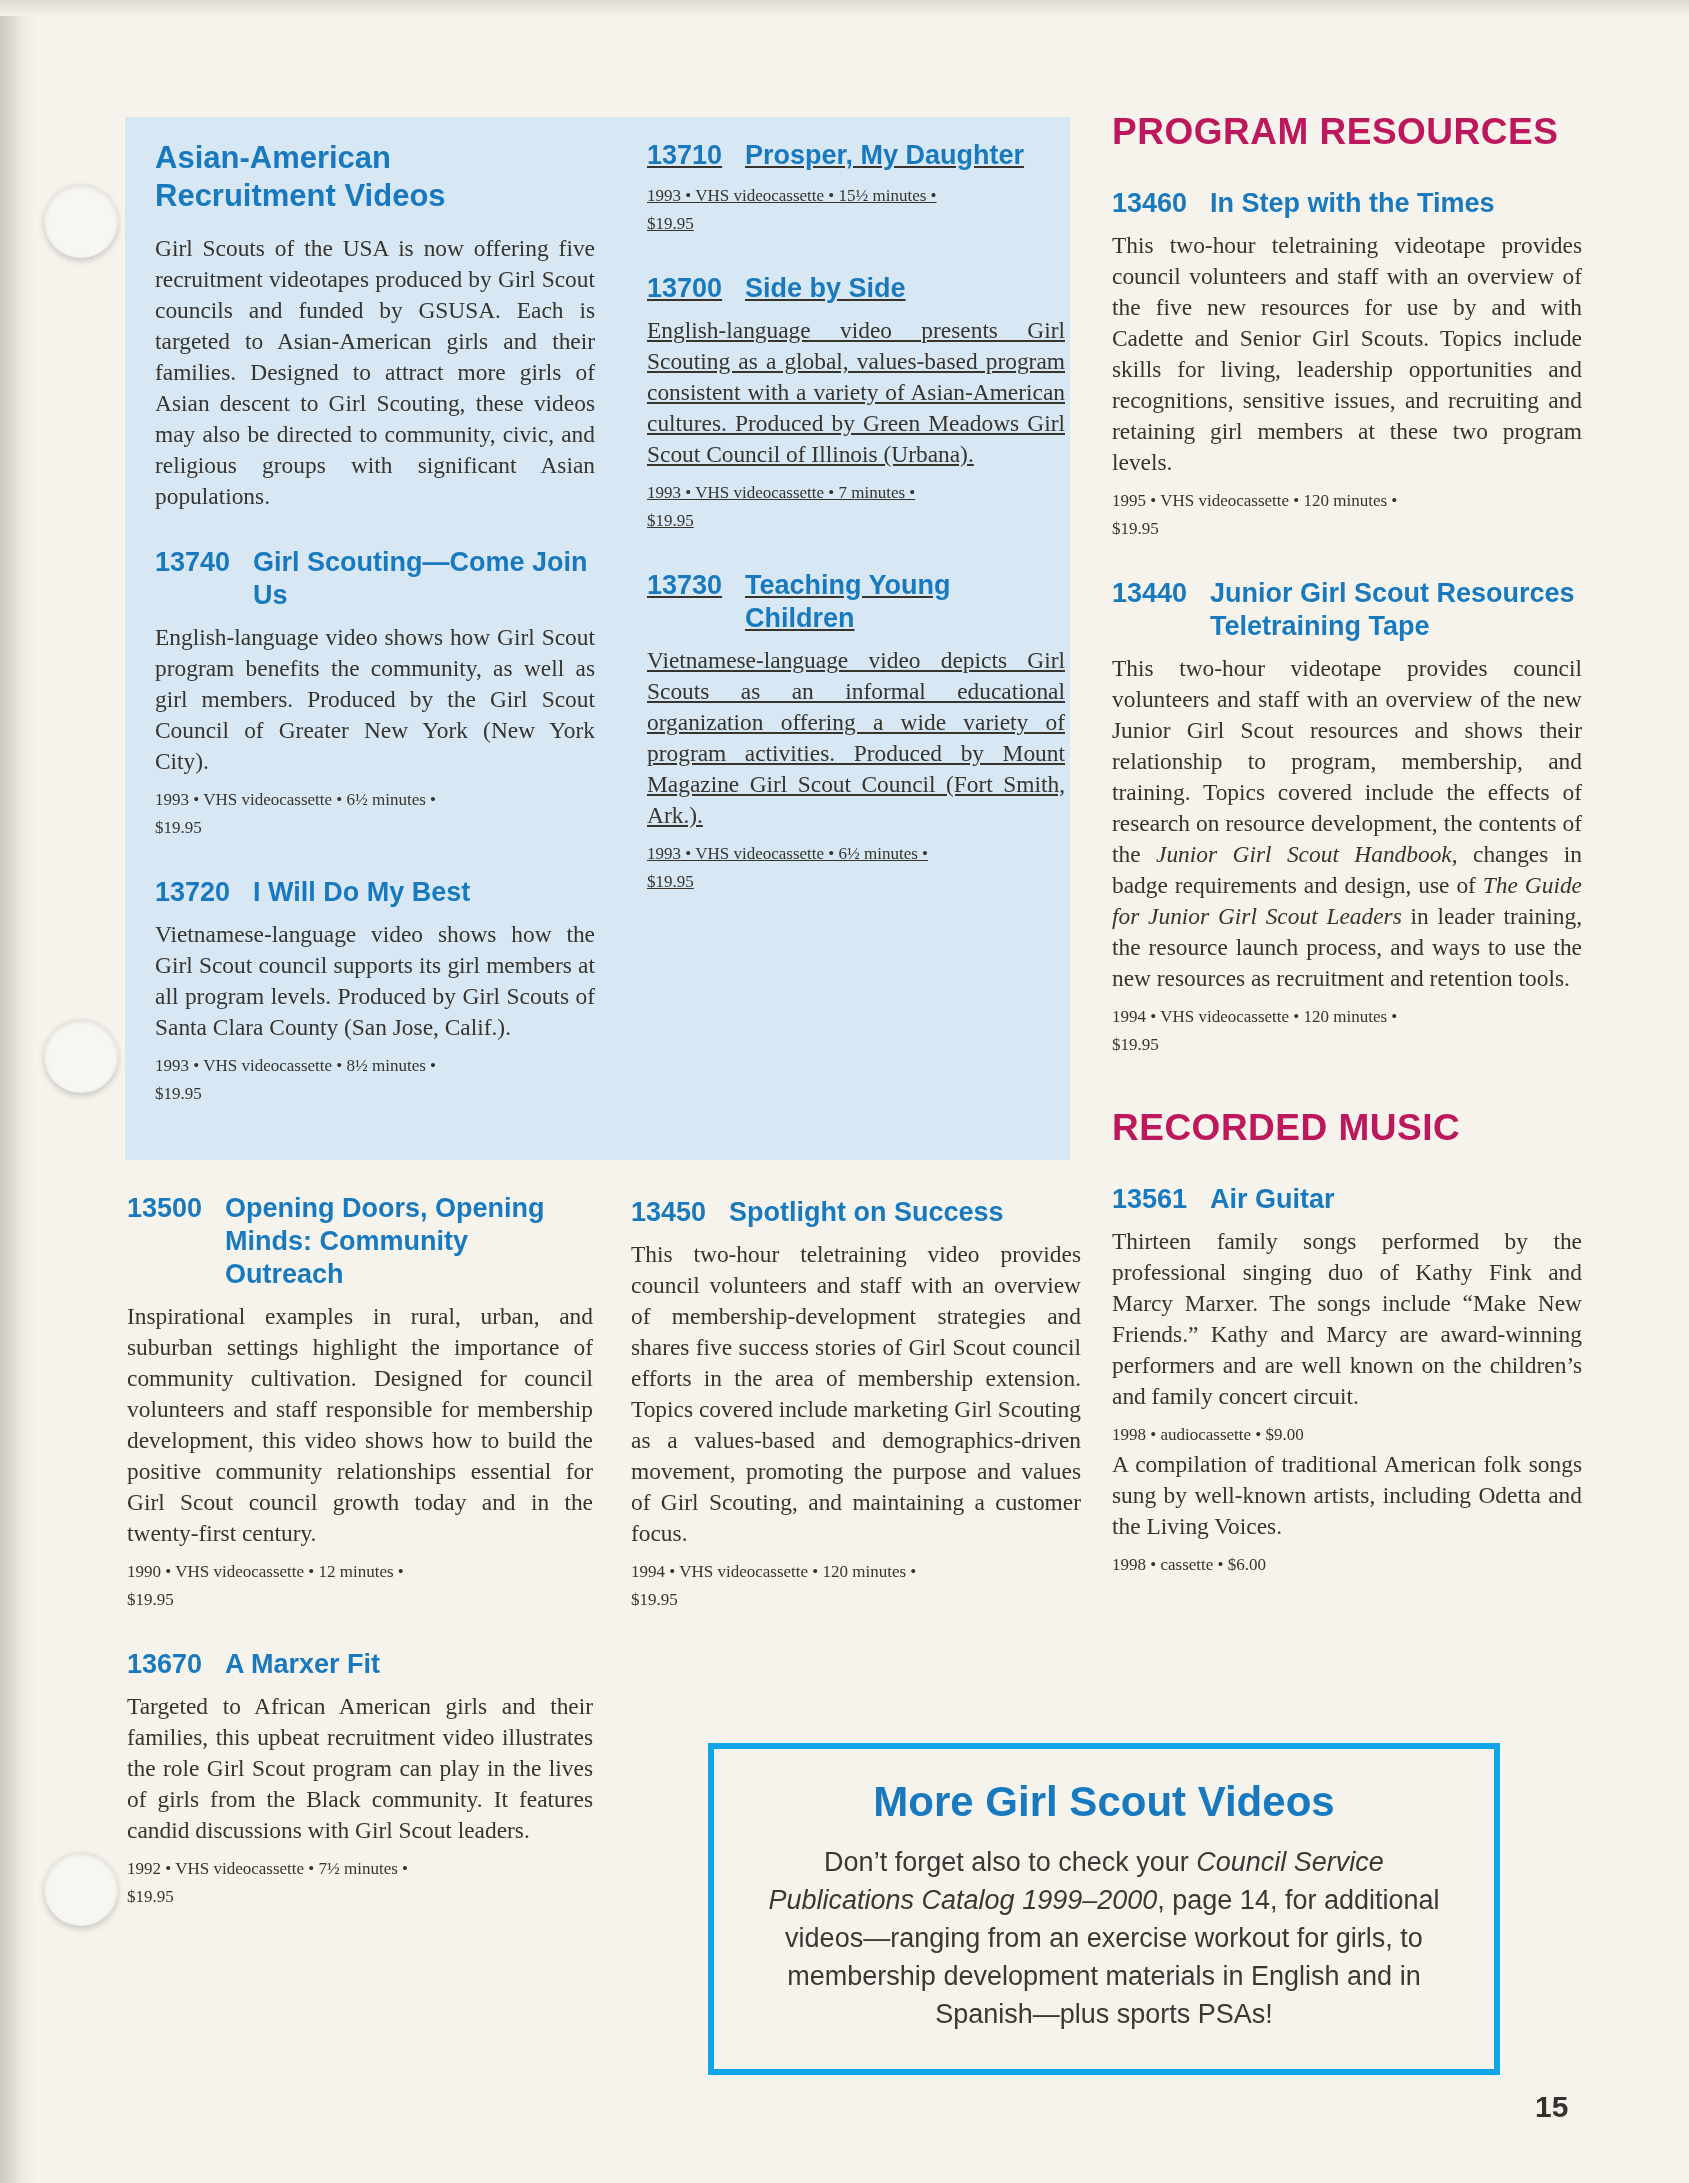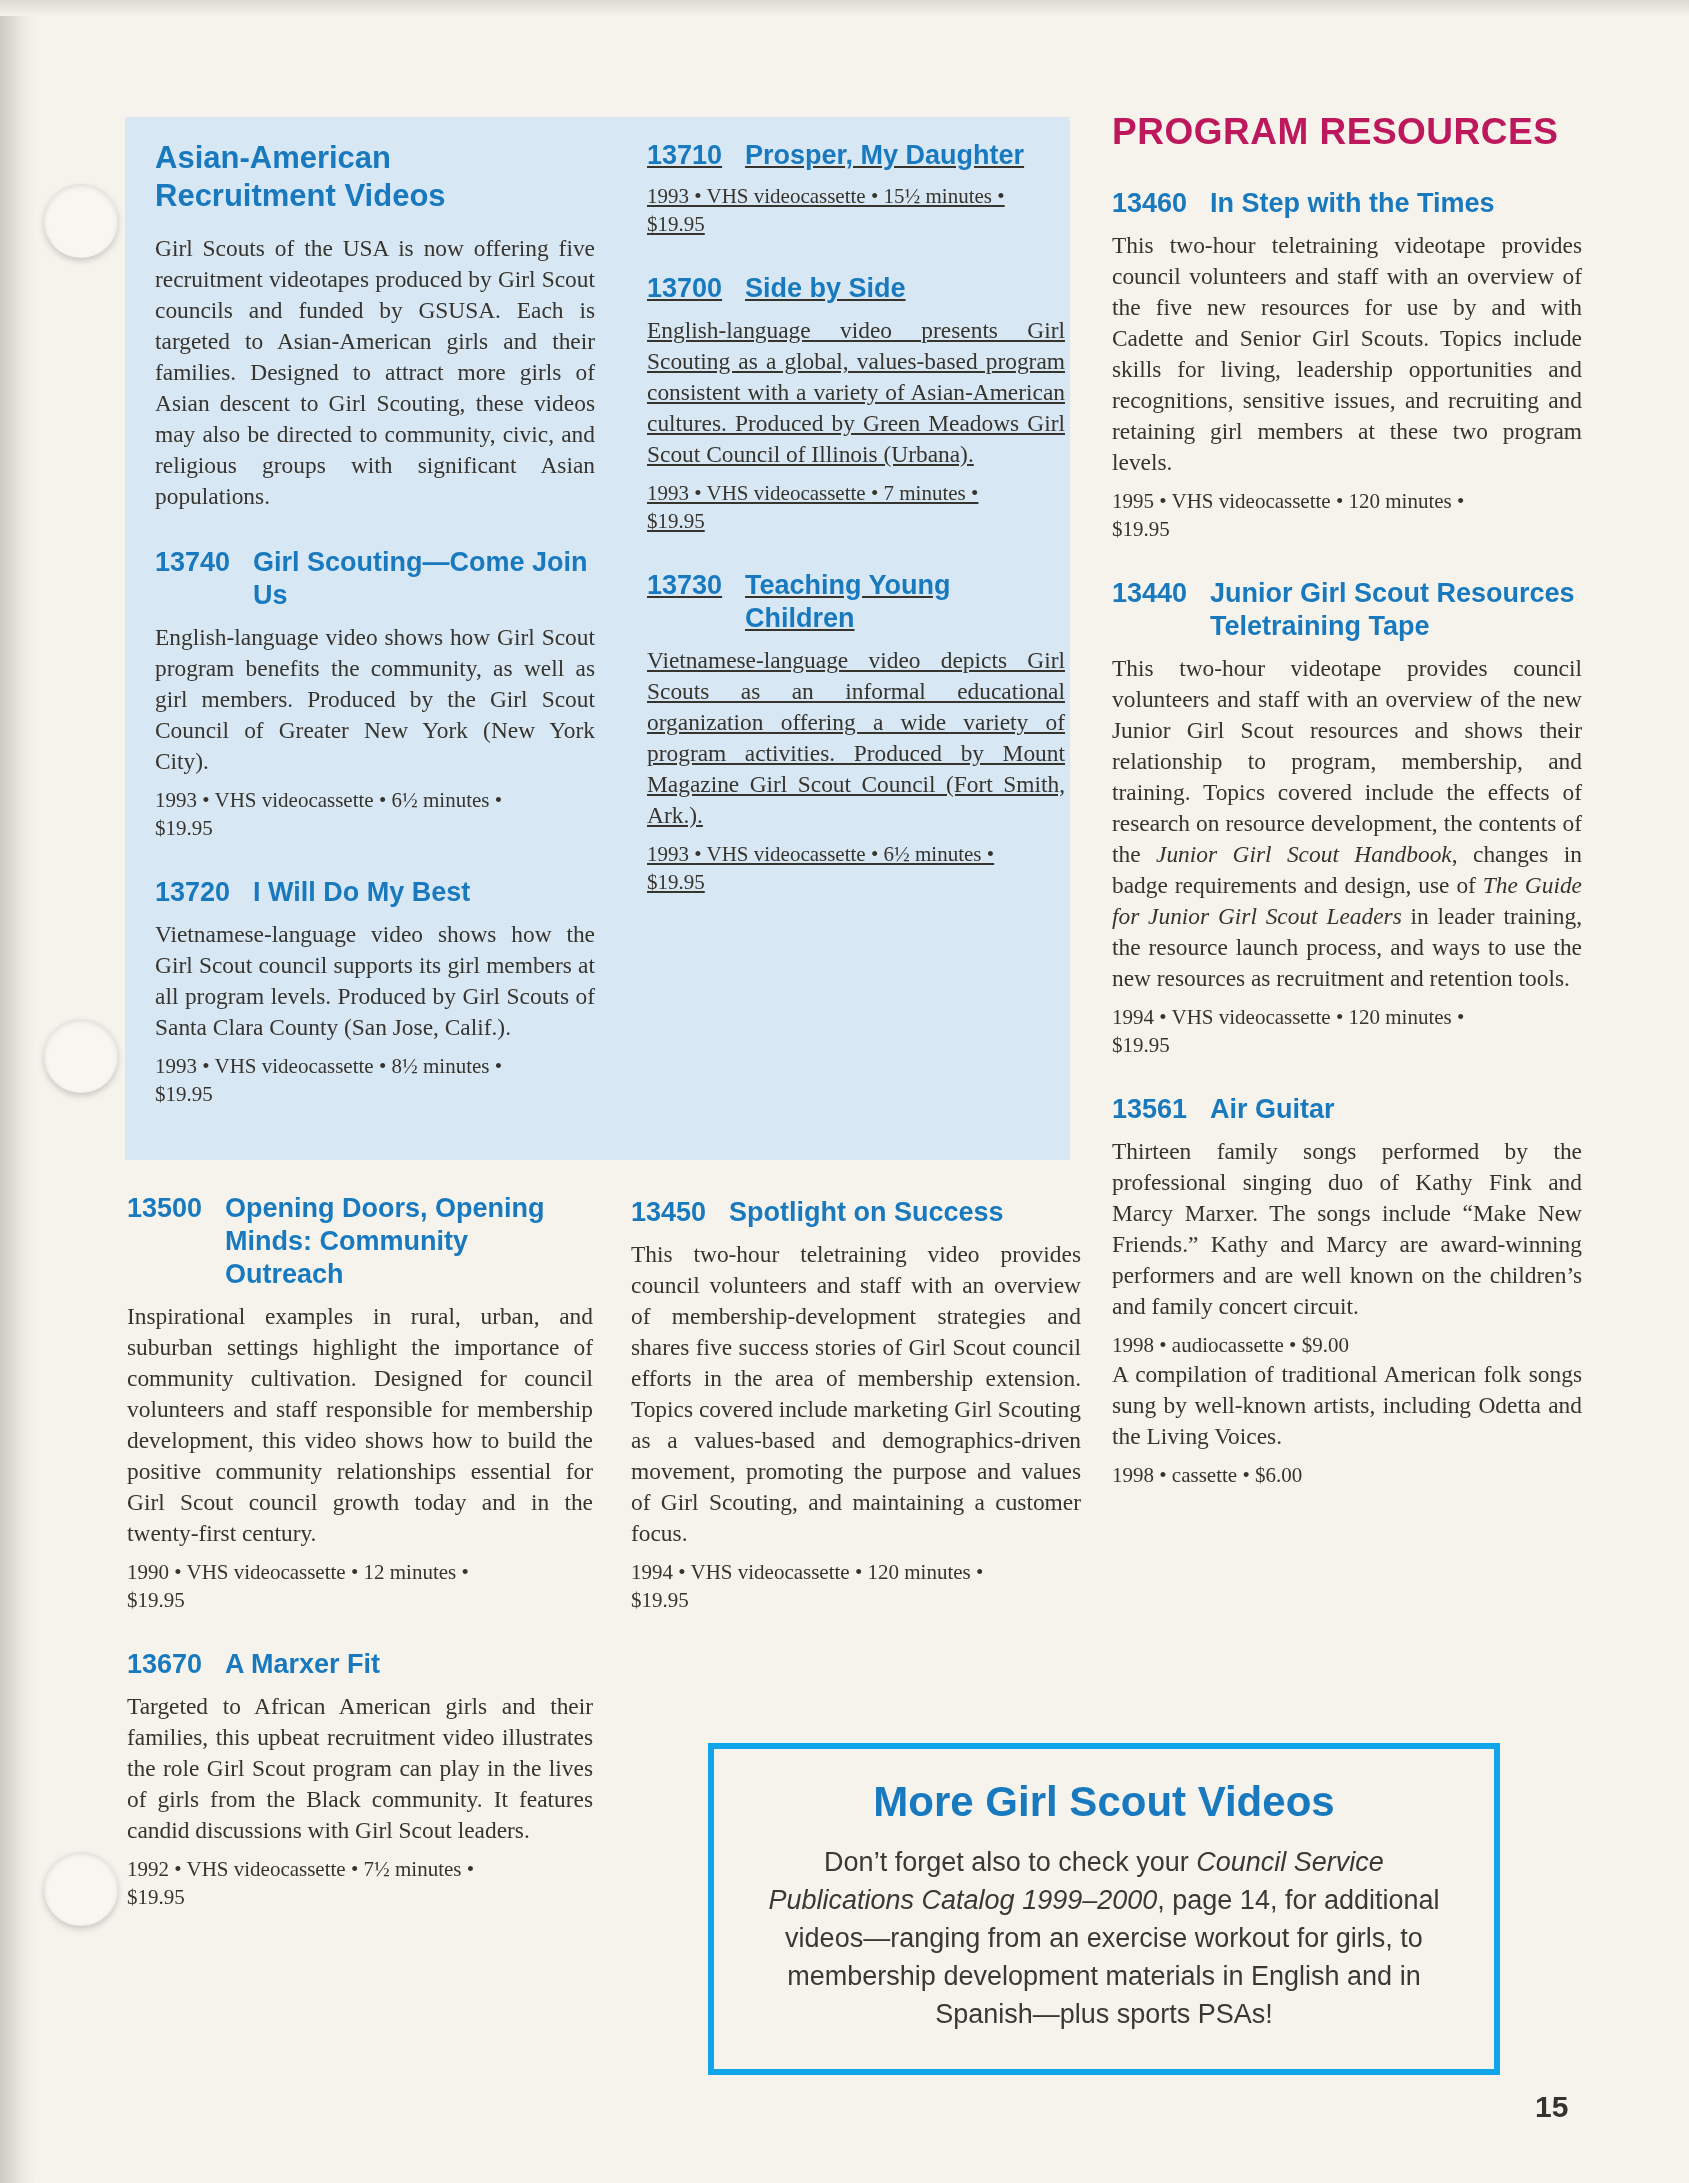--- a/index.html
+++ b/index.html
@@ -49,21 +49,21 @@
     font-family:"Liberation Sans", sans-serif; font-weight:bold;
     color:#1879be; font-size:27px; line-height:33px;
     margin:34px 0 10px 0;
   }
   .item-head.first { margin-top:0; }
   .item-head .code { flex:0 0 98px; }
   .item-head .ititle { flex:1; }
   .desc {
     font-size:23.4px; line-height:31px; text-align:justify;
   }
-  .meta { font-size:21px; line-height:28px; margin-top:9px; }
+  .meta { font-size:17px; line-height:28px; margin-top:9px; }
   .price { display:block; }
   .it { font-style:italic; }
 
   .morebox {
     position:absolute; left:708px; top:1743px; width:792px; height:332px;
     border:6px solid #0ea5e9; padding:28px 42px; text-align:center;
     background:transparent;
   }
   .morebox h2 {
     font-family:"Liberation Sans", sans-serif; font-weight:bold;
@@ -220,20 +220,21 @@
       <span class="code">13440</span>
       <span class="ititle">Junior Girl Scout Resources Teletraining Tape</span>
     </h3>
     <p class="desc"><span>This two-hour videotape provides council volunteers and staff with an overview of the new Junior Girl Scout resources and shows their relationship to program, membership, and training. Topics covered include the effects of research on resource development, the contents of the </span><span class="it">Junior Girl Scout Handbook</span><span>, changes in badge requirements and design, use of </span><span class="it">The Guide for Junior Girl Scout Leaders</span><span> in leader training, the resource launch process, and ways to use the new resources as recruitment and retention tools.</span></p>
     <p class="meta">
       <span>1994 • VHS videocassette • 120 minutes •</span>
       <span class="price">$19.95</span>
     </p>
   </div>
 
+  <h2 class="section-head spaced">RECORDED MUSIC</h2>
 
   <div class="item">
     <h3 class="item-head">
       <span class="code">13561</span>
       <span class="ititle">Air Guitar</span>
     </h3>
     <p class="desc">Thirteen family songs performed by the professional singing duo of Kathy Fink and Marcy Marxer. The songs include “Make New Friends.” Kathy and Marcy are award-winning performers and are well known on the children’s and family concert circuit.</p>
     <p class="meta">
       <span>1998 • audiocassette • $9.00</span>
     </p>

